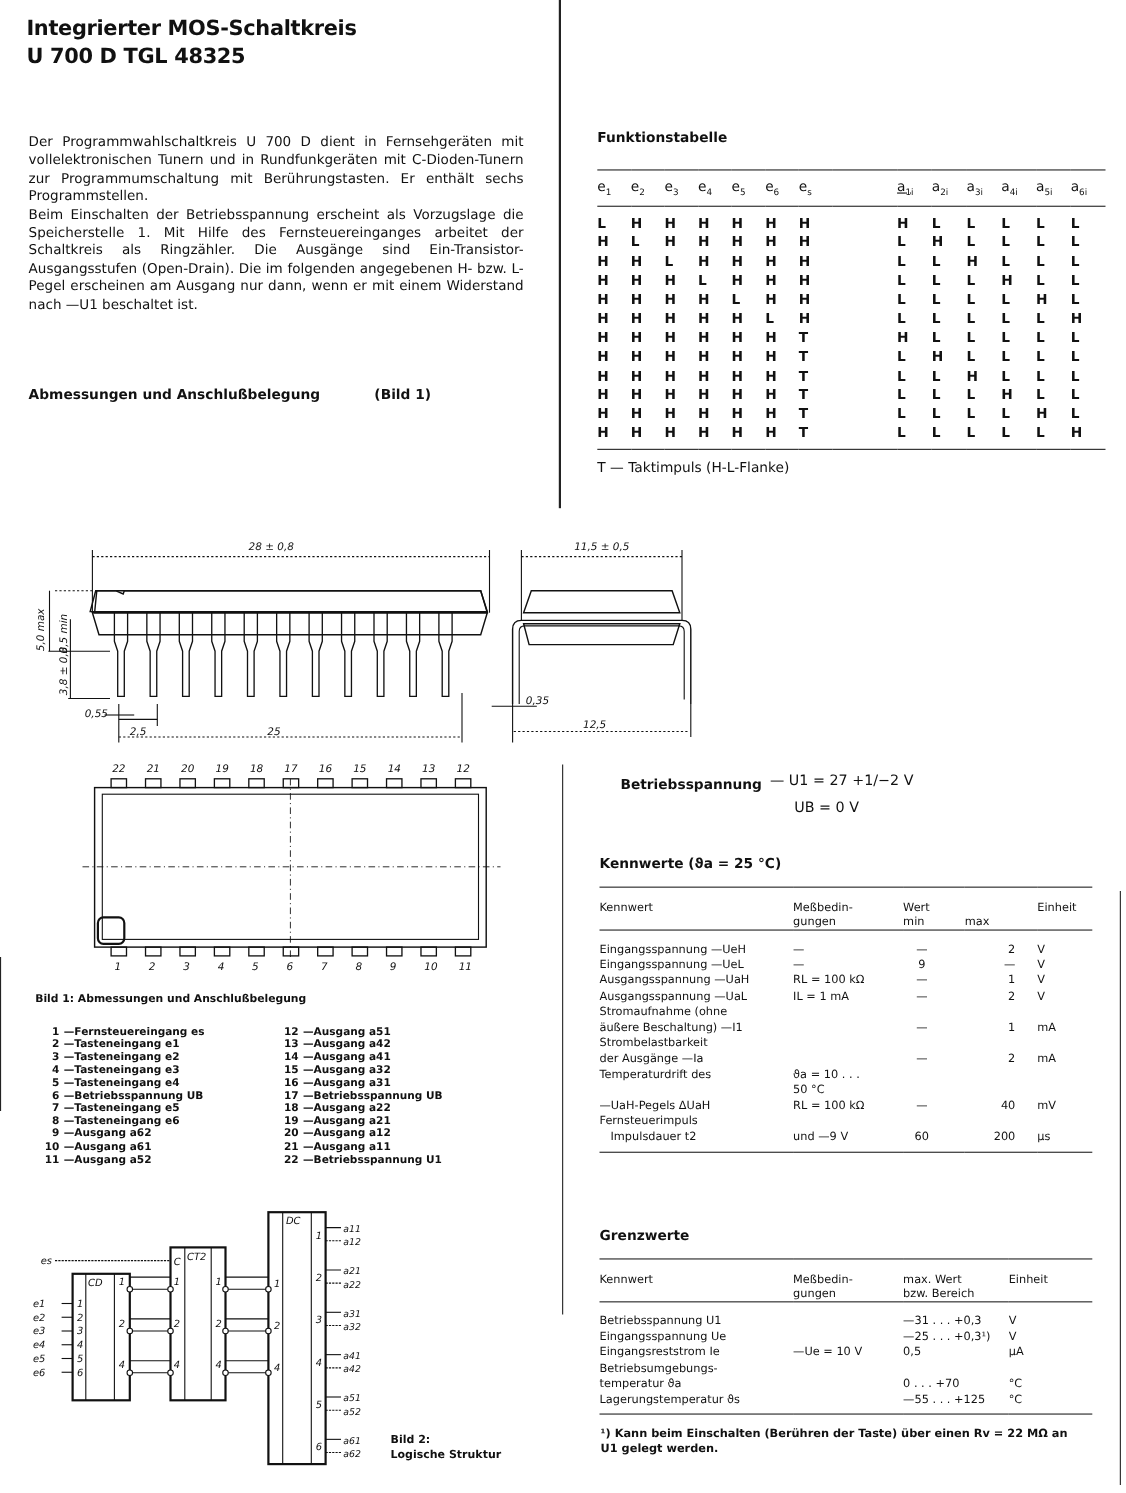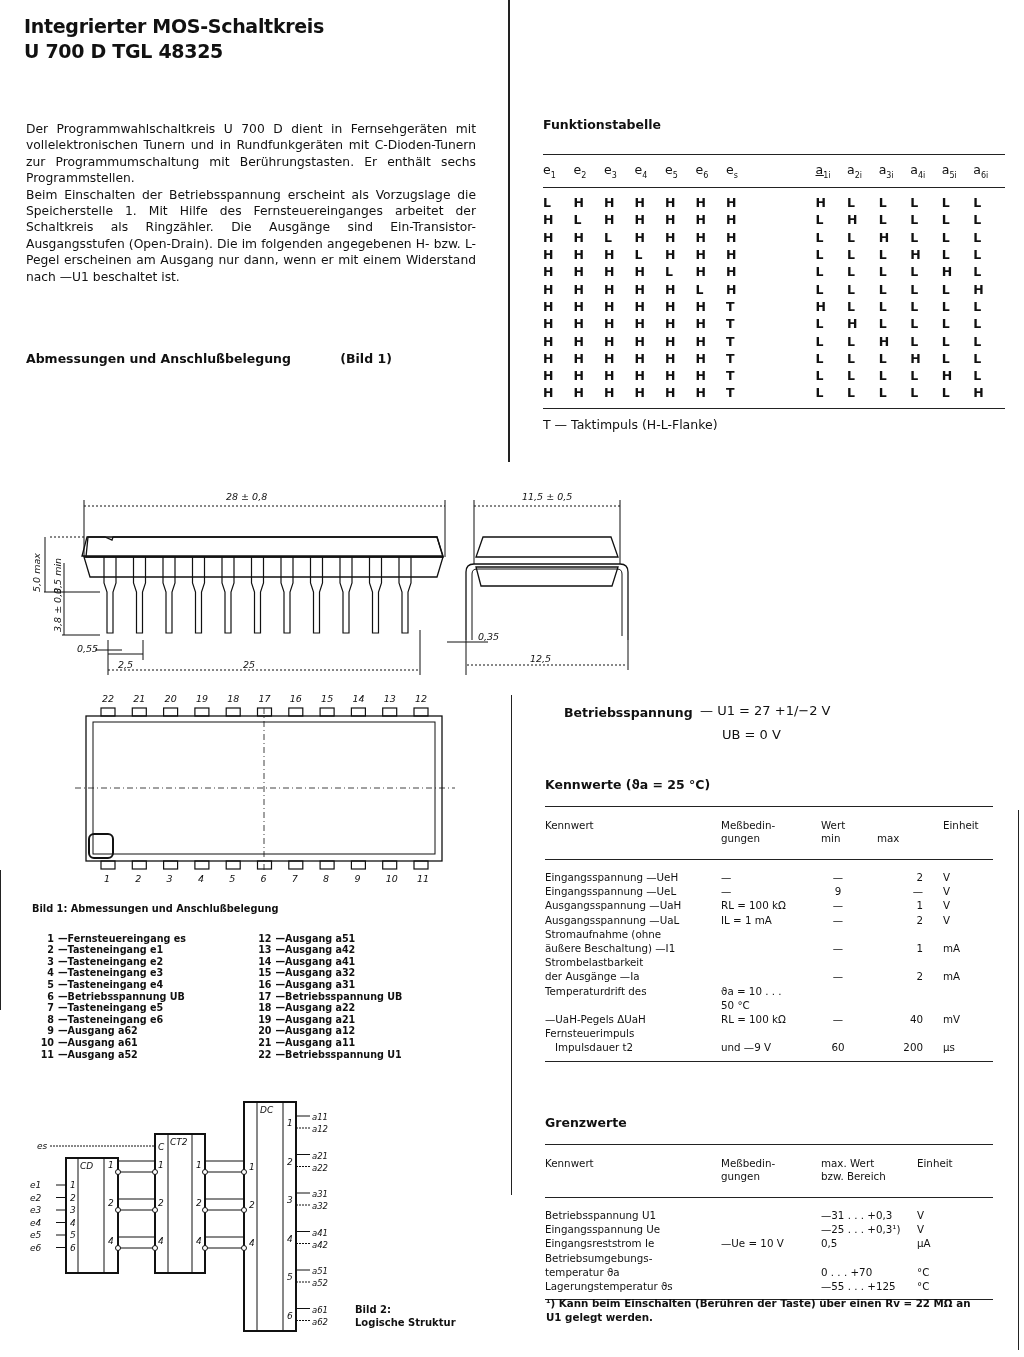--- a/index.html
+++ b/index.html
@@ -33,21 +33,21 @@
   .pins .col2{width:200px;}
   .pins .row{display:flex;}
   .pins .num{width:22px;text-align:right;padding-right:4px;}
   
   .supply{left:548px;top:703px;font-size:12.5px;}
   .supply .lbl{font-weight:bold;position:absolute;left:0;top:2px;white-space:nowrap;margin-left:16px;}
   .supply .val{position:absolute;left:152px;top:0;white-space:nowrap;font-size:13px;}
   .supply .val2{position:absolute;left:174px;top:24px;white-space:nowrap;font-size:13px;}
   .kw{left:545px;top:777px;width:450px;}
   table.spec{border-collapse:collapse;font-size:10.3px;width:448px;}
-  table.spec th{text-align:left;font-weight:normal;vertical-align:top;padding:12px 0 14px 0;line-height:13px;}
+  table.spec th{text-align:left;font-weight:normal;vertical-align:top;padding:12px 0 0 0;line-height:13px;}
   table.spec thead tr{border-top:1.3px solid #222;border-bottom:1.3px solid #222;}
   table.spec td{padding:0;line-height:14.2px;vertical-align:top;white-space:nowrap;}
   table.spec tbody tr:first-child td{padding-top:10px;}
   table.spec tbody tr:last-child td{padding-bottom:6px;}
   table.spec tbody{border-bottom:1.3px solid #222;}
   .ind{padding-left:10px !important;}
   .gw{left:545px;top:1115px;width:450px;}
   .foot{left:546px;top:1296px;width:440px;font-size:10.3px;font-weight:bold;line-height:14px;}
   .bild2{left:355px;top:1303px;font-size:10px;font-weight:bold;line-height:13px;}
   svg text{font-family:"DejaVu Sans",sans-serif;}

